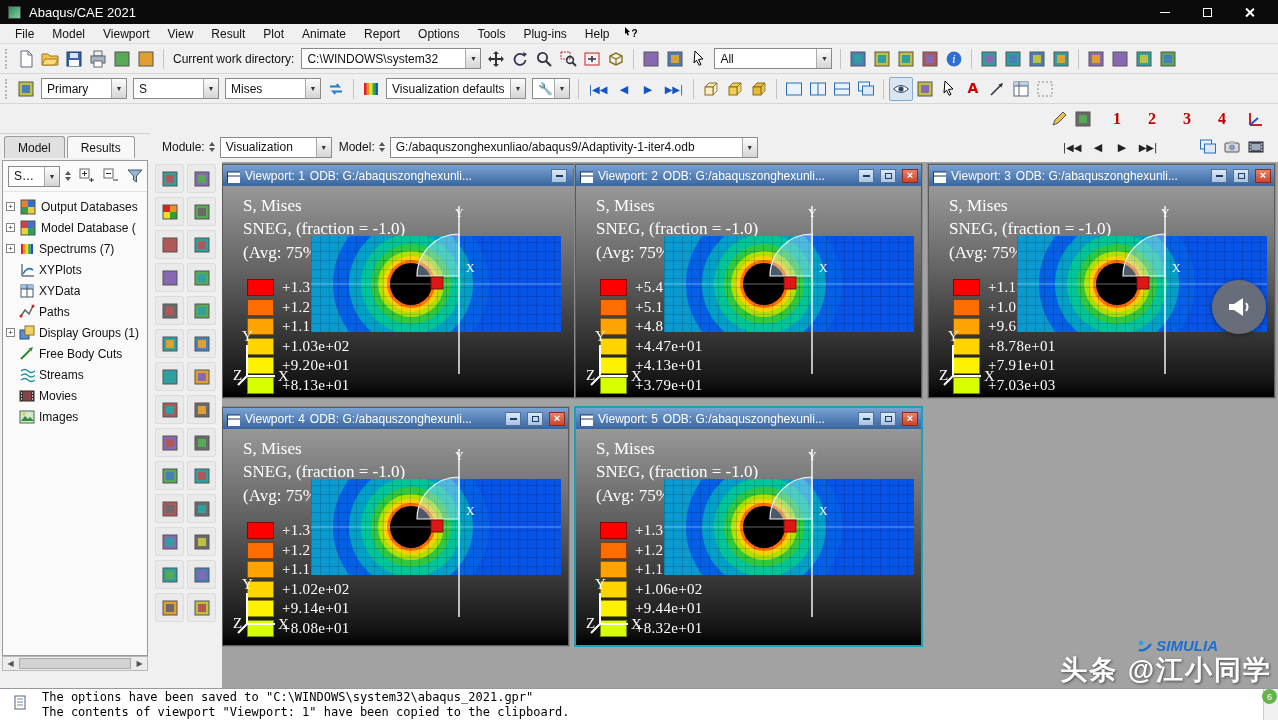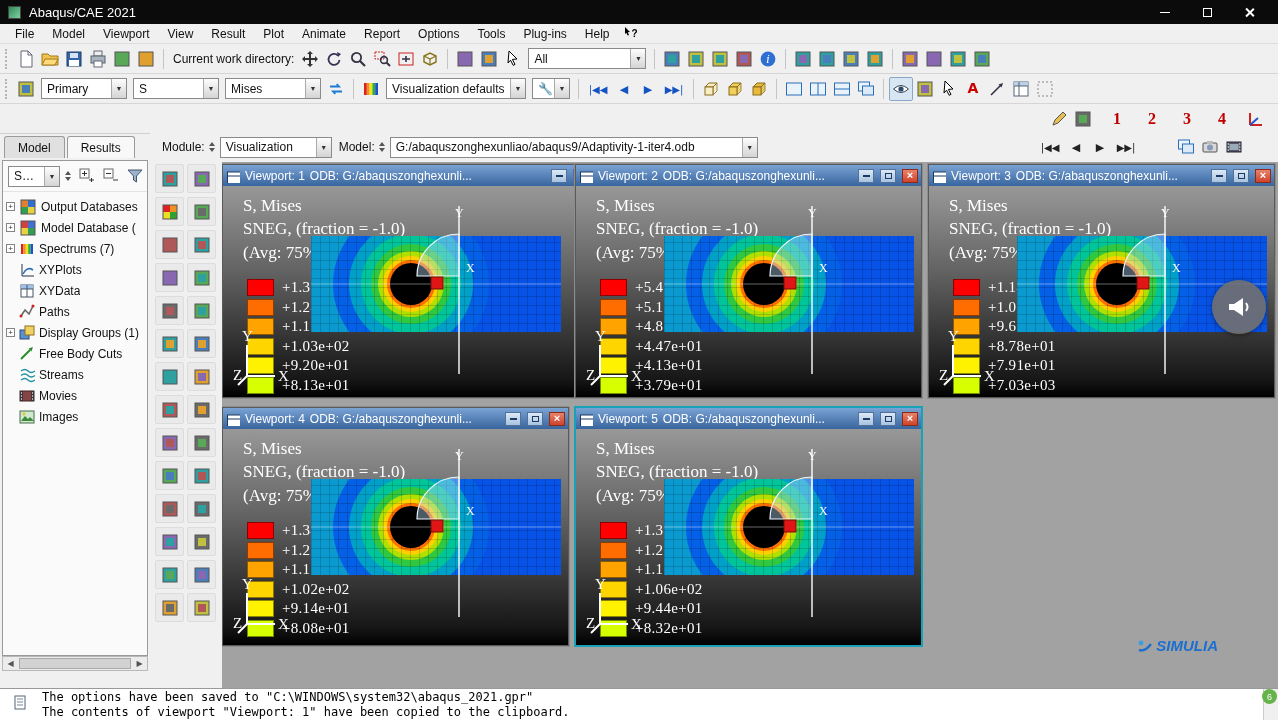--- a/index.html
+++ b/index.html
@@ -43,21 +43,21 @@
   
   #strip3{height:30px;background:#f0f0f0;border-bottom:1px solid #d0d0d0;display:flex;align-items:center;
     justify-content:flex-end;gap:6px;padding-right:10px;position:relative}
   .numbers{display:flex;gap:27px;margin:0 12px}
   .vpnum{color:#c00000;font-weight:bold;font-size:16px;font-family:"Liberation Serif",serif}
   #tooltip{position:absolute;left:857px;top:1px;background:#ffffe1;border:1px solid #000;
     padding:2px 6px;white-space:nowrap;z-index:60;box-shadow:1px 1px 2px rgba(0,0,0,.3)}
 
   
   #modulebar{position:absolute;left:150px;top:132px;width:1128px;height:30px;background:#f0f0f0;
-    display:flex;align-items:center;padding:0 24px 0 8px}
+    display:flex;align-items:center;padding:0 2px 0 8px}
 
   
   #tabs{position:absolute;left:4px;top:136px;display:flex;gap:2px;z-index:5}
   .tab{padding:4px 13px 3px;background:#e0e0e0;border:1px solid #9a9a9a;border-bottom:none;
     border-radius:3px 3px 0 0}
   .tab.active{background:#f8f8f8}
   #treepanel{position:absolute;left:2px;top:160px;width:146px;height:496px;background:#fafafa;
     border:1px solid #9a9a9a;overflow:hidden}
   .session-row{display:flex;align-items:center;gap:2px;padding:3px 2px;border-bottom:1px solid #e4e4e4}
   .session-row .combo{width:52px}
@@ -203,20 +203,24 @@
       </span>
       <span class="icon-btn">
         <svg width="18" height="18" viewBox="0 0 18 18">
           <rect x="2" y="2" width="14" height="14" fill="#e0a030" stroke="#555"></rect>
           <rect x="5" y="5" width="8" height="8" fill="#e0a030"></rect>
         </svg>
       </span>
     </div>
   <span class="sep"></span>
   <span class="tb-label">Current work directory:</span>
+  <div class="combo" style="width:180px">
+    <span class="combo-text">C:\WINDOWS\system32</span>
+      <span class="arrow">▼</span>
+  </div>
   <div class="icons">
       <span class="icon-btn">
         <svg width="18" height="18" viewBox="0 0 18 18">
           <path d="M9 1l3 3h-2v4h4V6l3 3-3 3v-2h-4v4h2l-3 3-3-3h2v-4H4v2L1 9l3-3v2h4V4H6z" fill="#333"></path>
         </svg>
       </span>
       <span class="icon-btn">
         <svg width="18" height="18" viewBox="0 0 18 18">
           <path d="M14.5 10a5.5 5.5 0 1 1-1.6-4.5" fill="none" stroke="#335" stroke-width="1.8"></path>
           <path d="M12 2l4 2-3 3z" fill="#335"></path>
@@ -1440,20 +1444,21 @@
     </svg>
   </div>
 
   <div class="simulia">
     <svg width="16" height="16" viewBox="0 0 16 16">
       <path d="M2 12q6 2 12-6" stroke="#1b6fd0" stroke-width="2.4" fill="none"></path>
       <circle cx="4" cy="5" r="2.4" fill="#35a0e0"></circle>
     </svg>
     <span>SIMULIA</span>
   </div>
+  <div class="watermark">头条 @江小同学</div>
 </div>
 
 <div id="msgbar">
   <div class="msg-gutter icons">
       <span class="icon-btn">
         <svg width="18" height="18" viewBox="0 0 18 18">
           <rect x="3" y="2" width="10" height="13" fill="#fff" stroke="#567"></rect>
           <line x1="5" y1="5" x2="11" y2="5" stroke="#789"></line>
           <line x1="5" y1="8" x2="11" y2="8" stroke="#789"></line>
           <line x1="5" y1="11" x2="11" y2="11" stroke="#789"></line>

